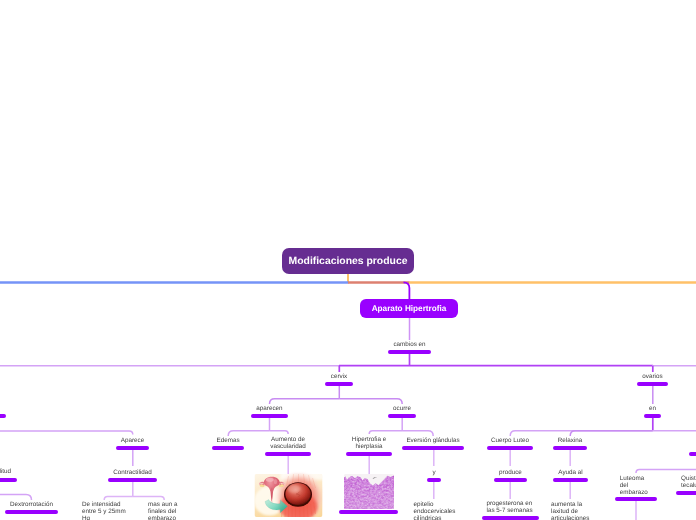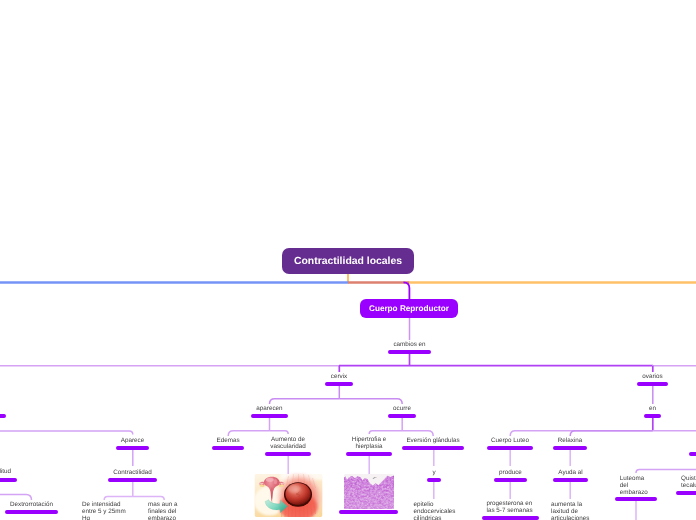--- a/index.html
+++ b/index.html
@@ -342,15 +342,15 @@
 laxitud de
 articulaciones</div>
     </div>
     <div class="topic" style="left: 0px; top: 0px;">
       <div class="txt" style="width: 40px; left: 348.5px; top: 501.75px; text-align: center;"></div>
       <div class="bar" style="left: 339px; top: 510.3px; width: 59px; background: rgb(153, 0, 255);"></div>
     </div>
     <div class="topic" style="left: 0px; top: 0px;">
       <div class="txt" style="width: 40px; left: 268px; top: 517.45px; text-align: center;"></div>
     </div>
-    <div class="rootbox" style="left: 282px; top: 248px; width: 132px; height: 26px; background: rgb(102, 45, 145);">Contractilidad locales</div>
-    <div class="l2box" style="left: 360px; top: 299px; width: 98px; height: 19px; background: rgb(153, 0, 255);">Cuerpo Reproductor</div>
+    <div class="rootbox" style="left: 282px; top: 248px; width: 132px; height: 26px; background: rgb(102, 45, 145);">Modificaciones produce</div>
+    <div class="l2box" style="left: 360px; top: 299px; width: 98px; height: 19px; background: rgb(153, 0, 255);">Aparato Hipertrofia</div>
   </div>
 
 </body></html>

